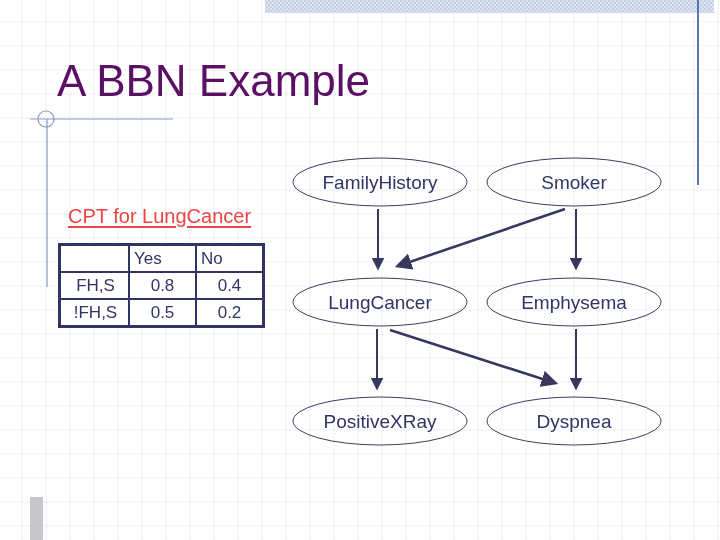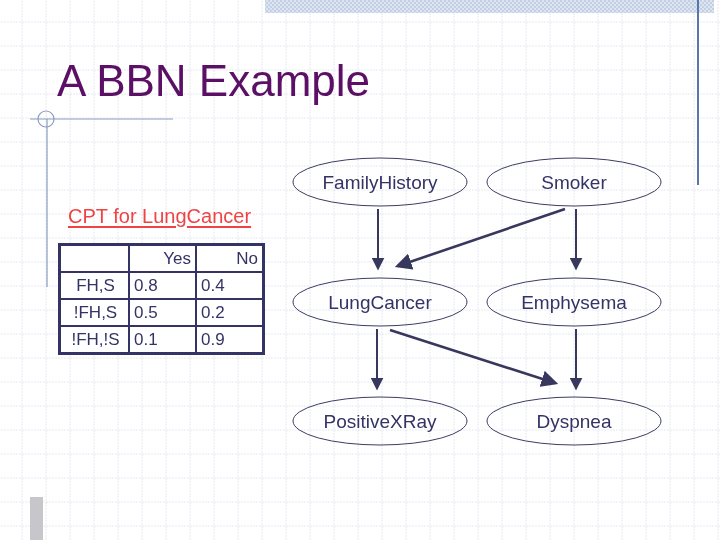--- a/index.html
+++ b/index.html
@@ -29,23 +29,23 @@
     border-collapse:collapse;
     border:3px solid #333366;
     background:transparent;
     color:#333366;font-size:17px;
   }
   table.cpt td,table.cpt th{
     border:2px solid #333366;
     height:25px;padding:0 4px;
     font-weight:400;background:#ffffff;
   }
-  table.cpt th{width:57px;text-align:right;}
+  table.cpt th{width:57px;text-align:left;}
   table.cpt td.rowlabel{width:57px;text-align:center;padding-left:6px;}
-  table.cpt td.val{width:57px;}
+  table.cpt td.val{width:57px;text-align:center;}
   svg text.nodelabel{
     font-family:"Liberation Sans",sans-serif;
     font-size:19px;fill:#333366;
   }
 </style>
 </head>
 <body>
 
 <div class="slide">
 
@@ -119,21 +119,16 @@
     <tr>
       <td class="rowlabel">FH,S</td>
       <td class="val">0.8</td>
       <td class="val">0.4</td>
     </tr>
     <tr>
       <td class="rowlabel">!FH,S</td>
       <td class="val">0.5</td>
       <td class="val">0.2</td>
     </tr>
-    <tr>
-      <td class="rowlabel">!FH,!S</td>
-      <td class="val">0.1</td>
-      <td class="val">0.9</td>
-    </tr>
   </tbody>
     </table>
 
 </div>
 
 </body></html>

